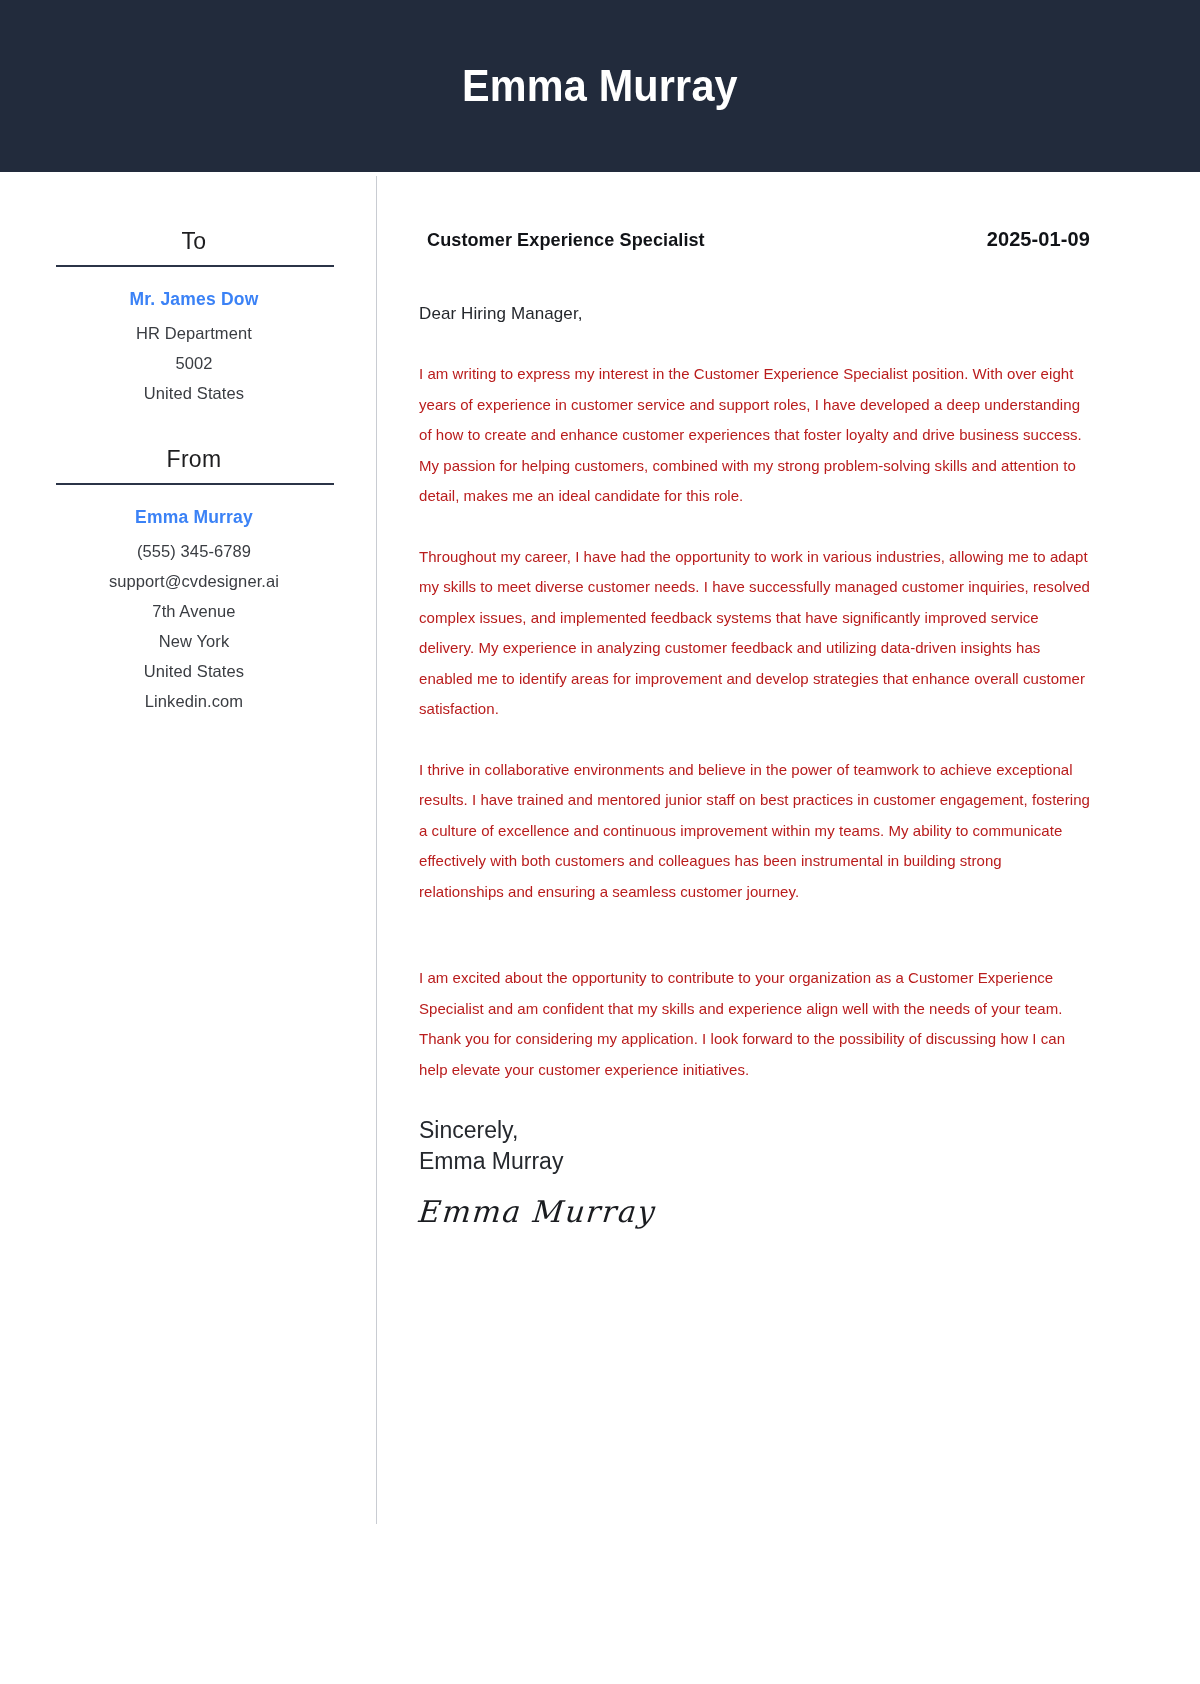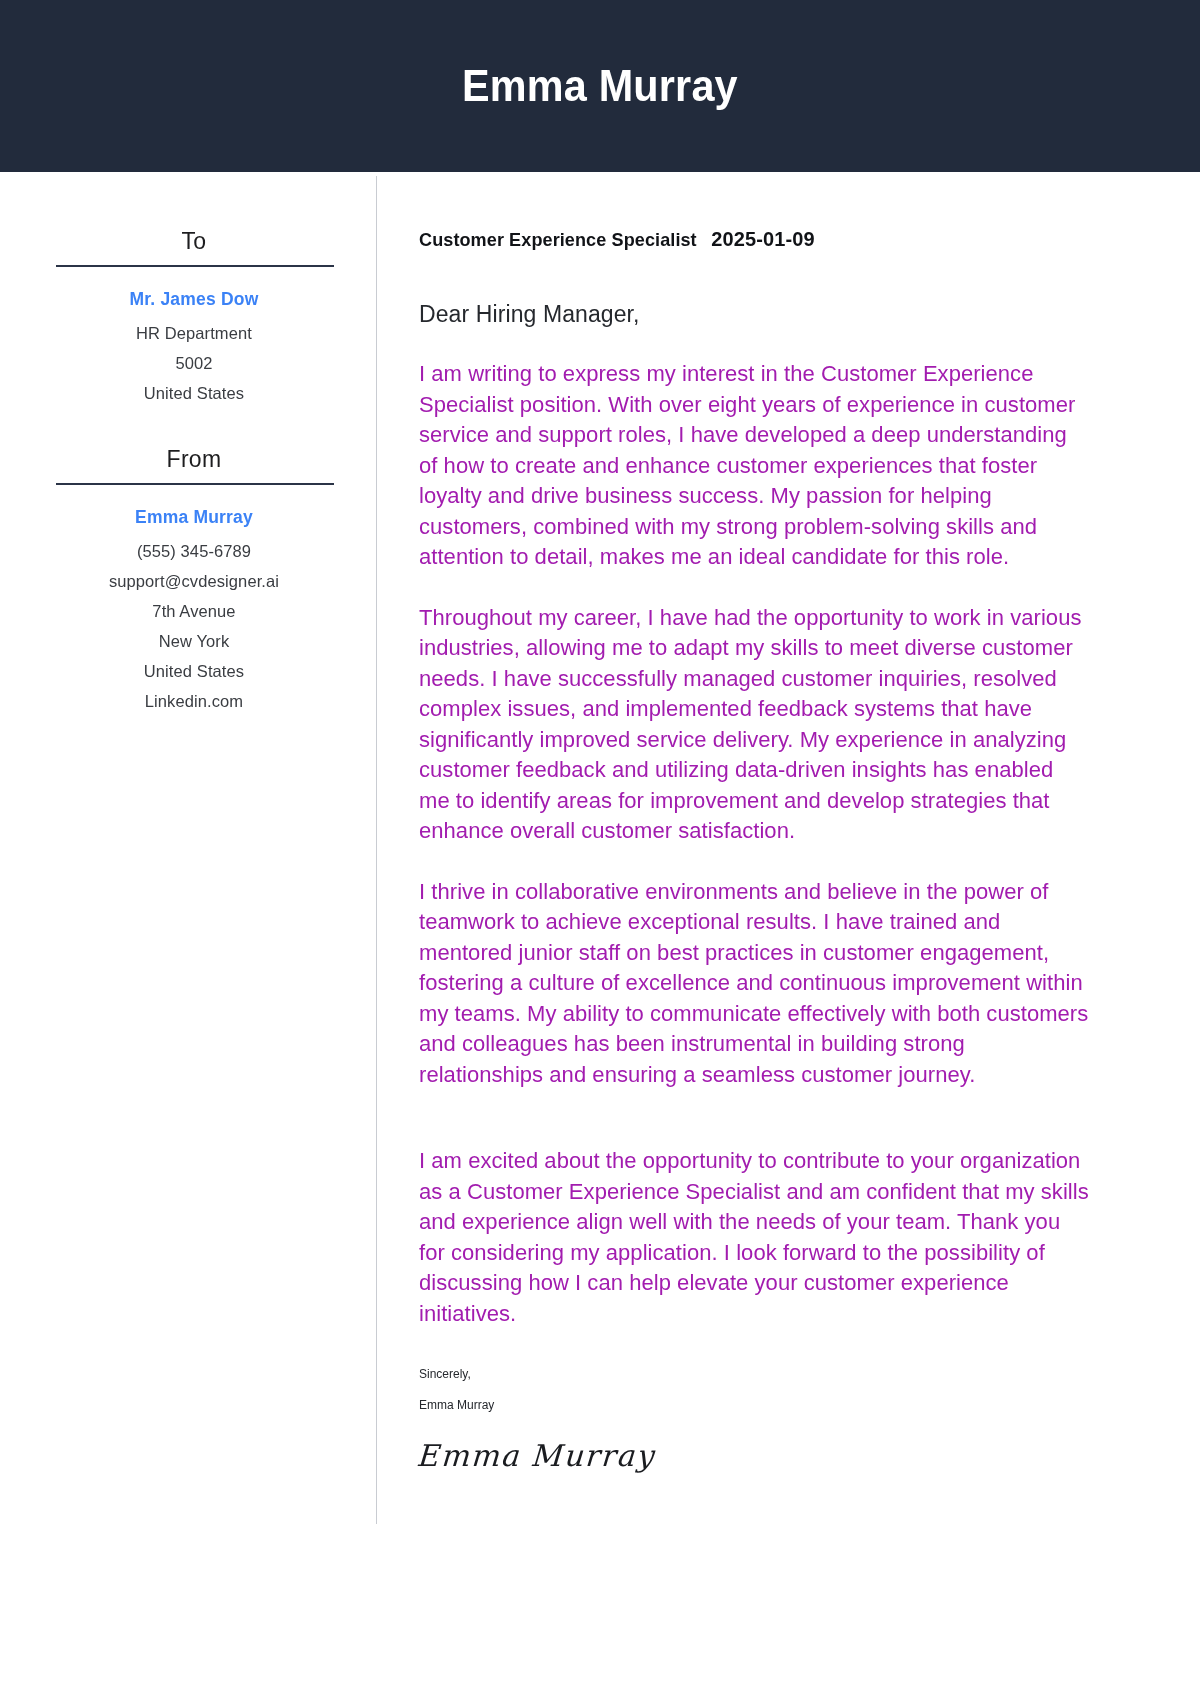--- a/index.html
+++ b/index.html
@@ -87,56 +87,57 @@
   .side-line {
     font-size: 16.5px;
     line-height: 30px;
     color: #3a3d42;
     letter-spacing: 0.1px;
   }
 
   
   .title-row {
     display: flex;
-    justify-content: flex-start;
+    justify-content: space-between;
     align-items: baseline;
     margin-bottom: 48px;
+    margin-left: 8px;
   }
   .job-title {
     font-size: 19px;
     font-weight: 700;
     color: #111317;
     letter-spacing: 0.1px;
     transform: scaleX(0.95);
     transform-origin: left;
   }
   .letter-date {
     font-size: 20px;
     font-weight: 700;
     color: #111317;
     letter-spacing: 0.1px;
   }
   .salutation {
-    font-size: 23px;
+    font-size: 17px;
     color: #25282d;
     line-height: 30px;
     margin-bottom: 30px;
     letter-spacing: 0.1px;
   }
   .para {
-    font-size: 22px;
+    font-size: 15px;
     line-height: 30.5px;
-    color: #a21caf;
+    color: #b91c1c;
     margin-bottom: 30px;
     letter-spacing: 0.05px;
     text-align: left;
   }
   .para.spacer-after { margin-bottom: 56px; }
   .closing {
-    font-size: 12px;
+    font-size: 23px;
     line-height: 30.5px;
     color: #25282d;
     margin-top: 8px;
   }
   .closing-name { margin-top: 0; }
   .signature {
     margin-top: 18px;
     font-size: 30px;
     color: #1a1c20;
     font-family: "DejaVu Serif", serif;

